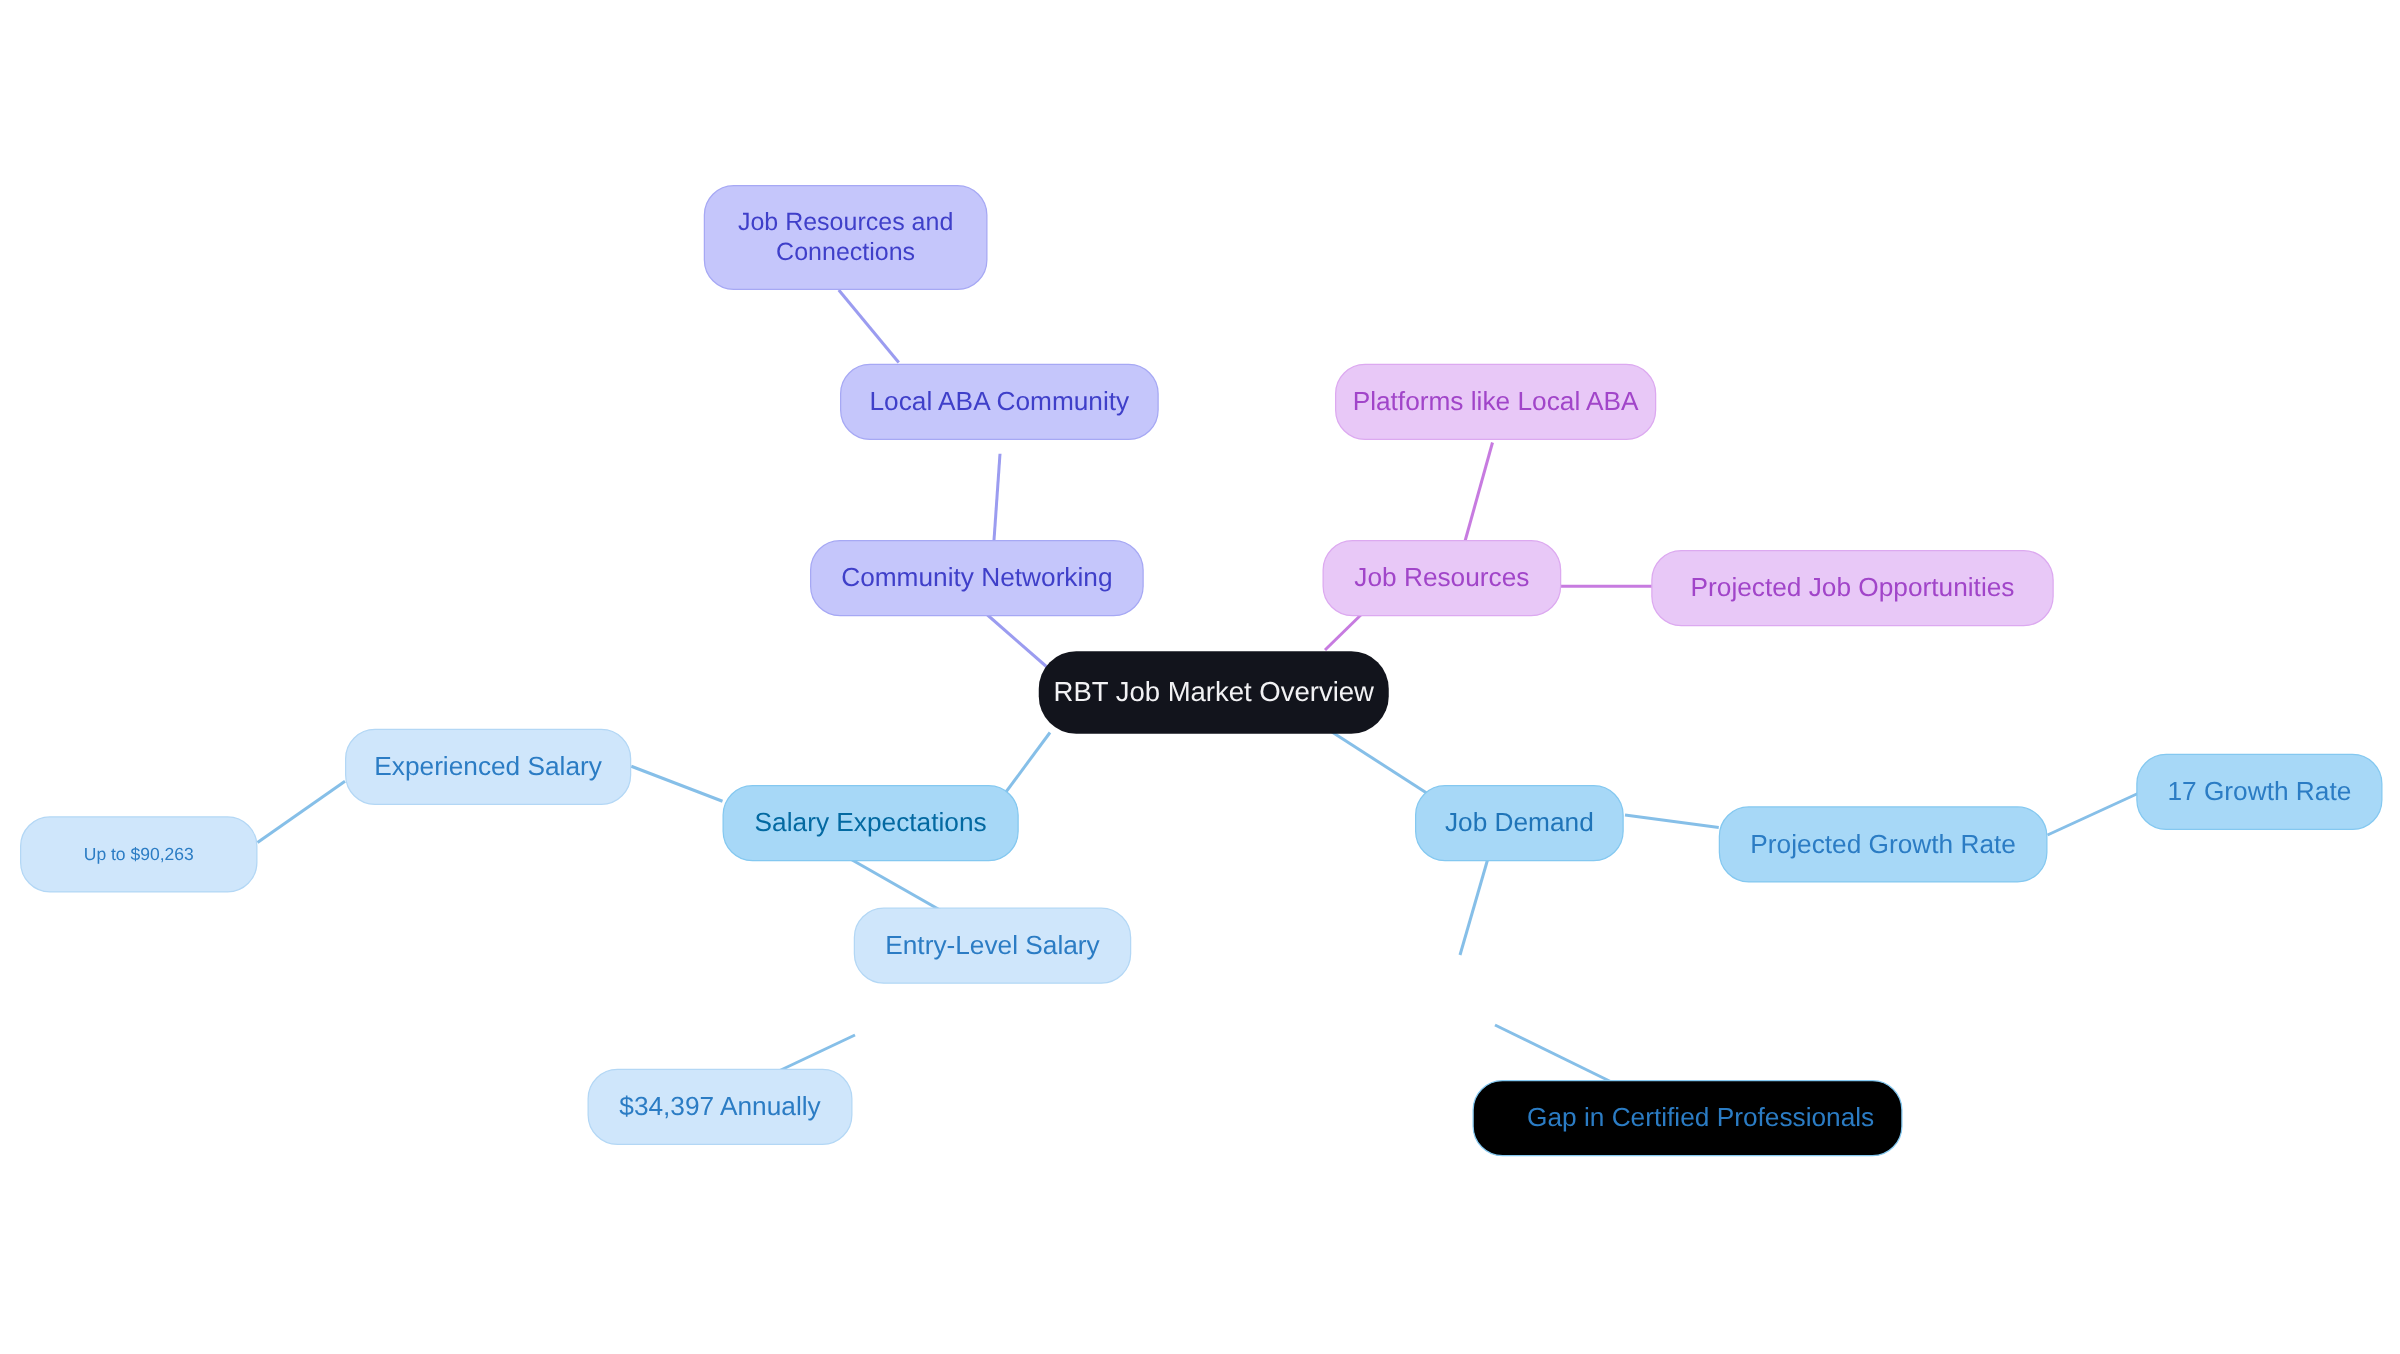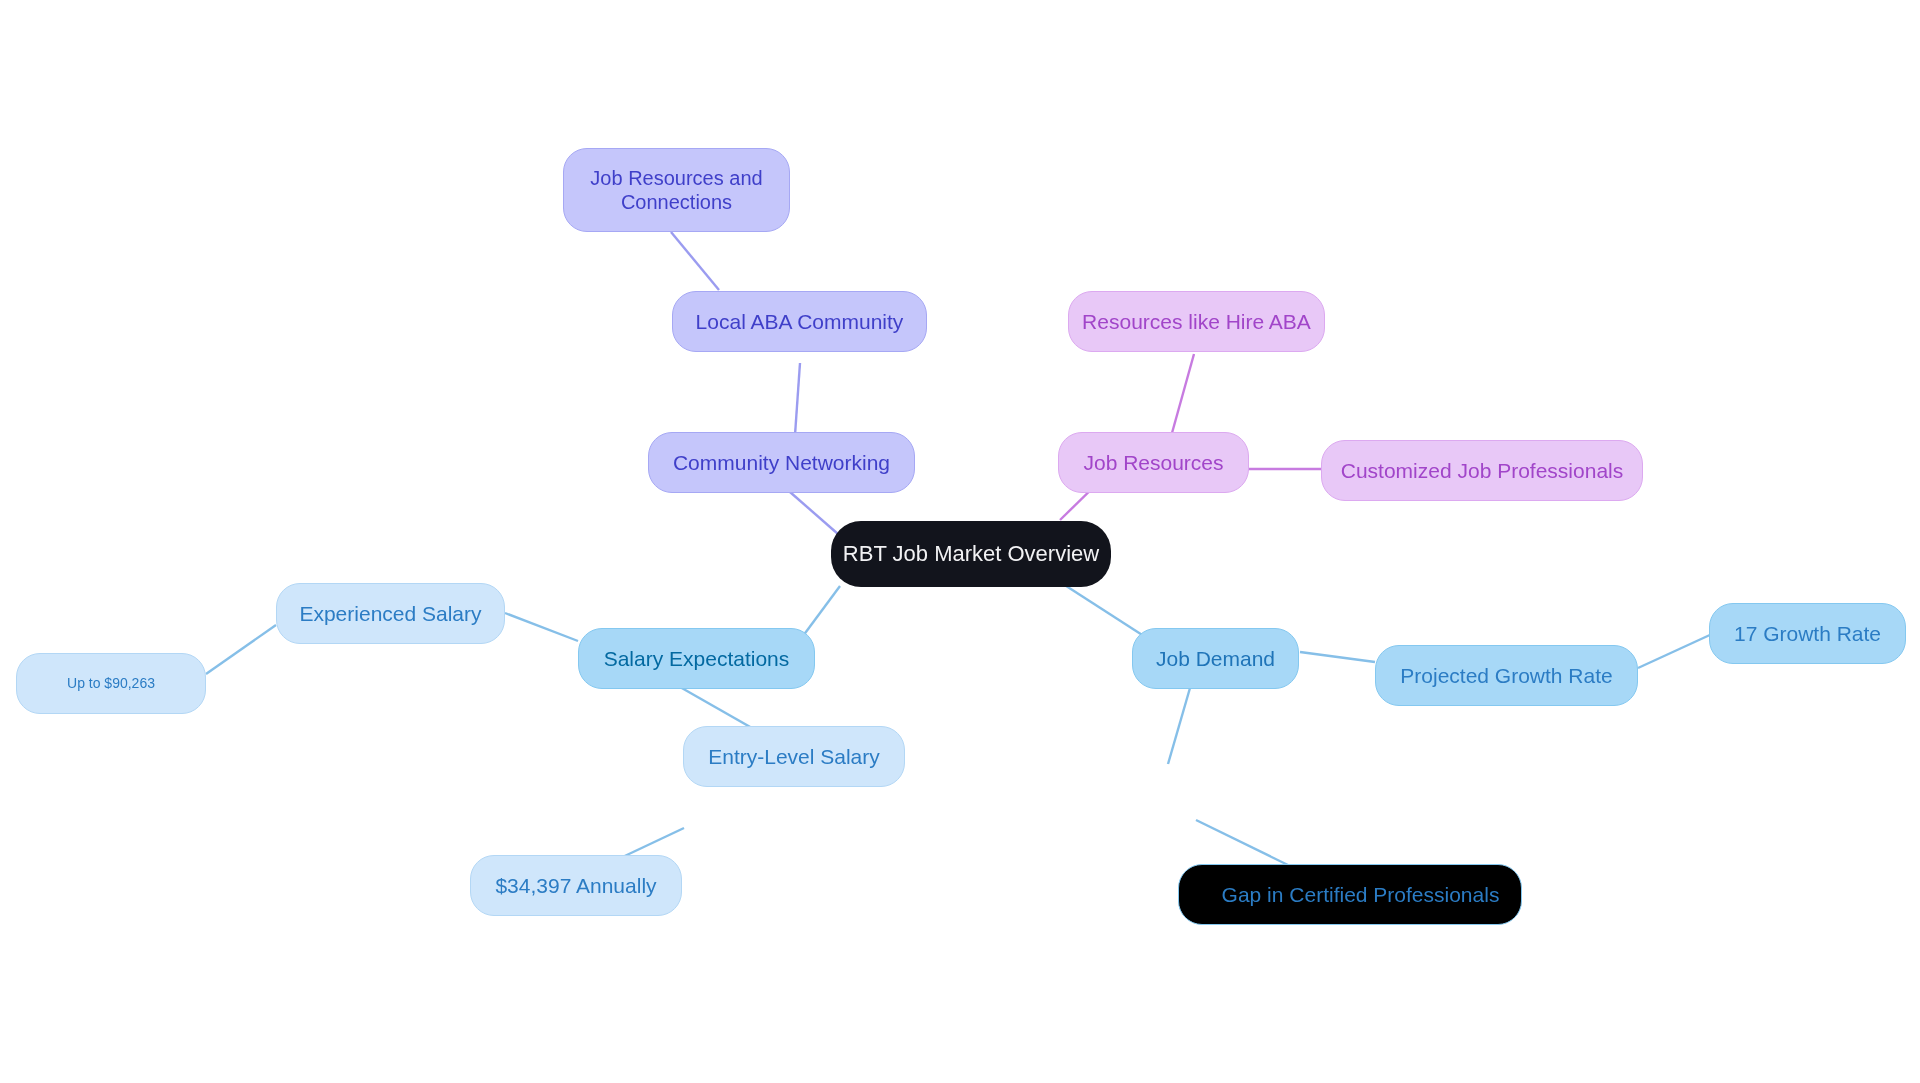--- a/index.html
+++ b/index.html
@@ -86,25 +86,25 @@
   <div class="node" style="left:537px; top:148px; width:227px; height:84px; background:#c5c6fb; border-color:#a6a8f4; color:#3f3fc9; font-size:20px;margin-left:26px;">
     <span>Job Resources and
 Connections</span>
   </div>
 
   <div class="node" style="left:1058px; top:432px; width:191px; height:61px; background:#e8c8f7; border-color:#dca9f0; color:#a145c9; font-size:21px;">
     <span>Job Resources</span>
   </div>
 
   <div class="node" style="left:1068px; top:291px; width:257px; height:61px; background:#e8c8f7; border-color:#dca9f0; color:#a145c9; font-size:21px;">
-    <span>Resources like Hire ABA</span>
+    <span>Platforms like Local ABA</span>
   </div>
 
   <div class="node" style="left:1321px; top:440px; width:322px; height:61px; background:#e8c8f7; border-color:#dca9f0; color:#a145c9; font-size:21px;">
-    <span>Customized Job Professionals</span>
+    <span>Projected Job Opportunities</span>
   </div>
 
   <div class="node" style="left:578px; top:628px; width:237px; height:61px; background:#a7d8f7; border-color:#84c8f0; color:#0369a1; font-size:21px;align-items:center;">
     <span>Salary Expectations</span>
   </div>
 
   <div class="node" style="left:276px; top:583px; width:229px; height:61px; background:#cfe6fb; border-color:#b3d7f5; color:#2b7cc4; font-size:21px;">
     <span>Experienced Salary</span>
   </div>
 

